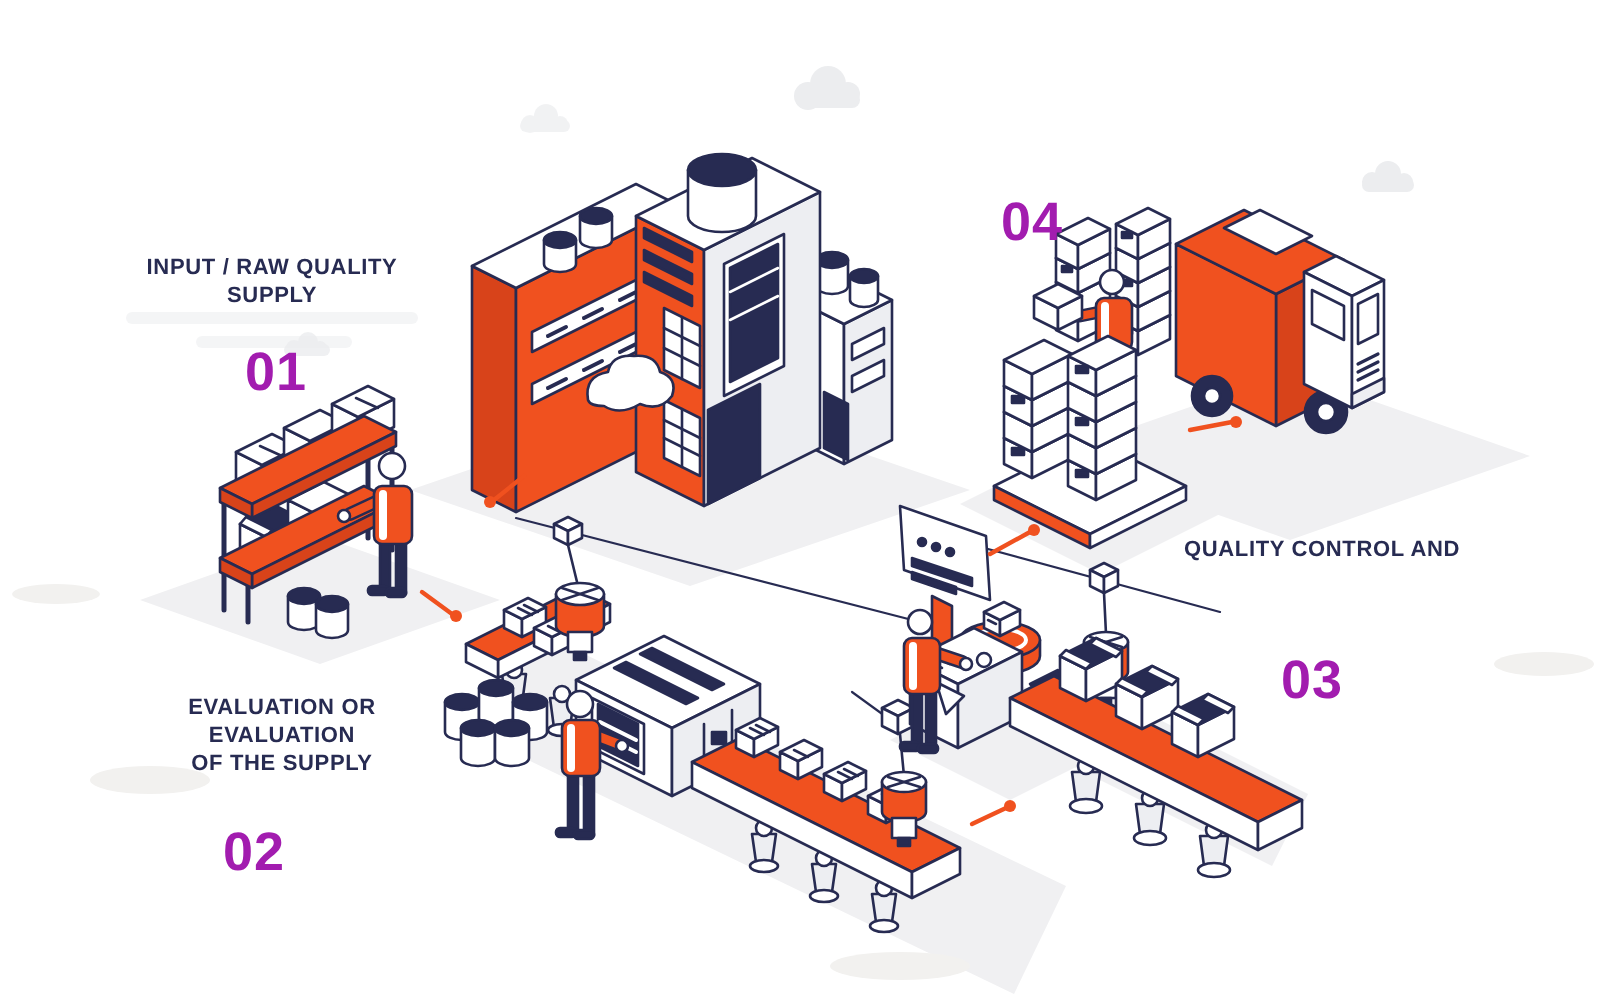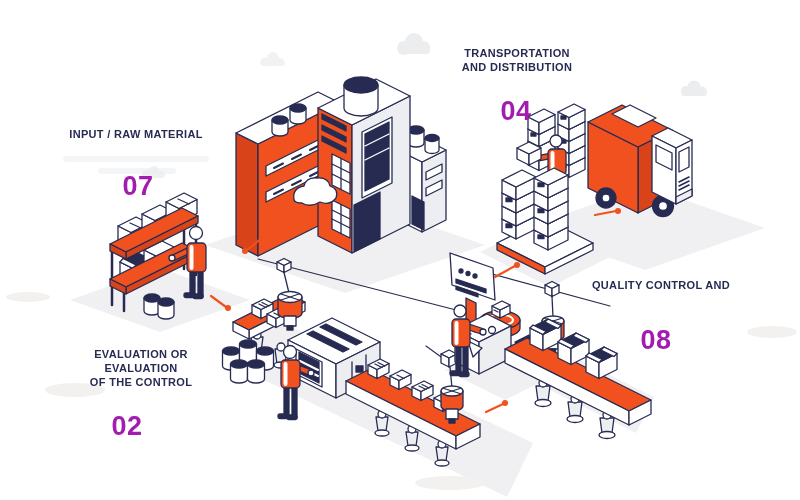--- a/index.html
+++ b/index.html
@@ -634,35 +634,32 @@
       <g>
             <line x1="595" y1="215" x2="616" y2="211"></line>
             <circle cx="618" cy="211" r="3" fill="#F0511F" stroke="none"></circle>
           </g>
     </g>
 
   </g>
 </svg>
 
 <div class="stage-label" style="left:136px;top:127px">
-  <div>INPUT / RAW MATERIAL</div>
+  <div>INPUT / RAW QUALITY</div>
+  <div>SUPPLY</div>
 </div>
-<div class="stage-number" style="left:138px;top:173px">07</div>
+<div class="stage-number" style="left:138px;top:173px">01</div>
 
 <div class="stage-label" style="left:141px;top:347px">
   <div>EVALUATION OR</div>
   <div>EVALUATION</div>
-  <div>OF THE CONTROL</div>
+  <div>OF THE SUPPLY</div>
 </div>
 <div class="stage-number" style="left:127px;top:413px">02</div>
 
-<div class="stage-label" style="left:661px;top:278px">
+<div class="stage-label" style="left:661px;top:268px">
   <div>QUALITY CONTROL AND</div>
 </div>
-<div class="stage-number" style="left:656px;top:327px">08</div>
-
-<div class="stage-label" style="left:517px;top:46px">
-  <div>TRANSPORTATION</div>
-  <div>AND DISTRIBUTION</div>
+<div class="stage-number" style="left:656px;top:327px">03</div>
+
+<div class="stage-number" style="left:516px;top:98px">04</div>
+
 </div>
-<div class="stage-number" style="left:516px;top:98px">04</div>
-
-</div>
 
 </body></html>

